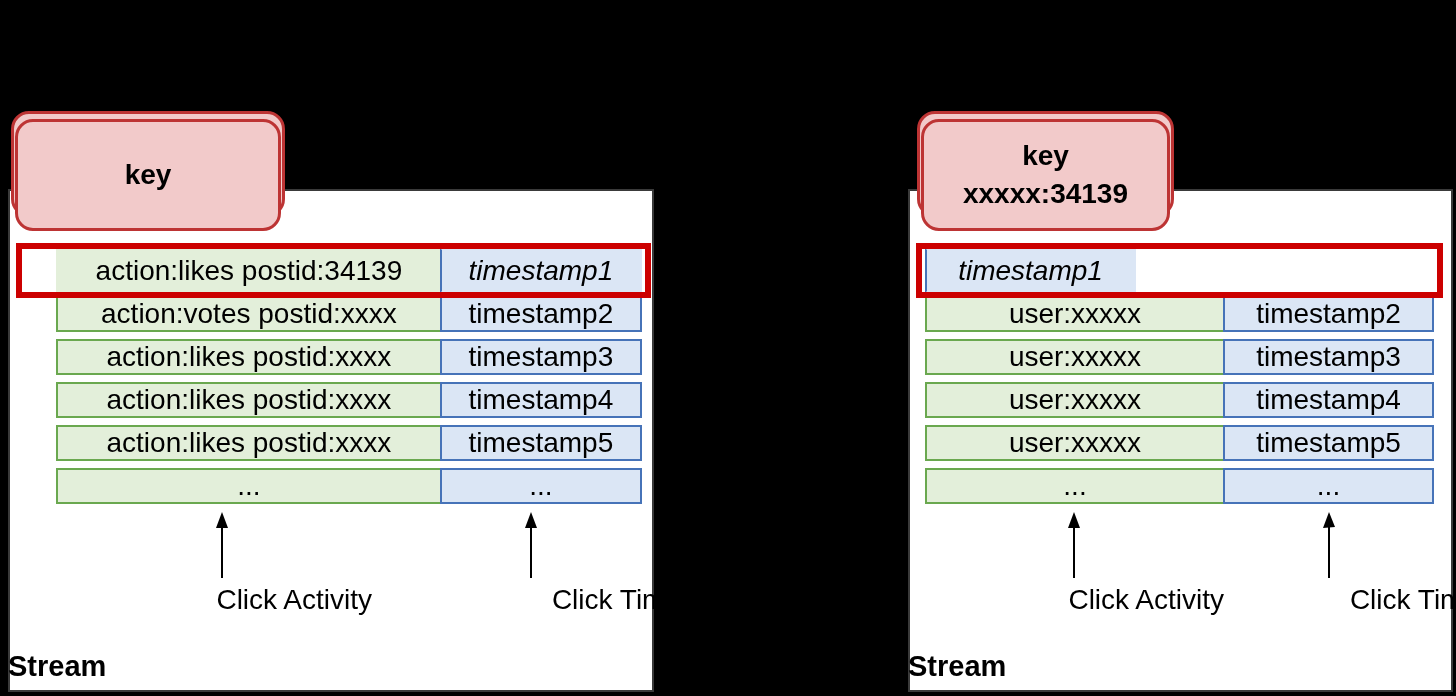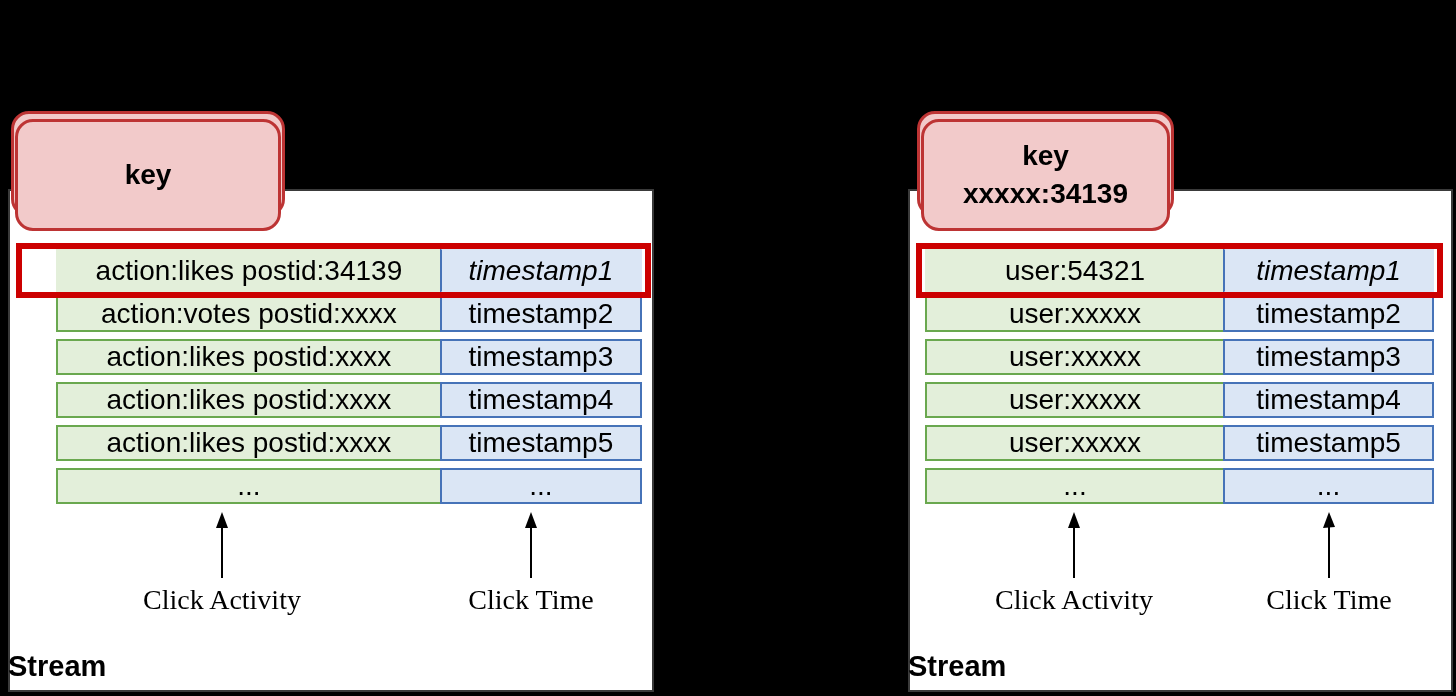--- a/index.html
+++ b/index.html
@@ -50,21 +50,21 @@
     border:6px solid var(--highlight-border,#c00);box-sizing:border-box;
     pointer-events:none;z-index:2;
   }
 
   .up-arrow{position:absolute;width:18px;height:66px;}
   #arrow-left-a{left:213px;top:512px;}
   #arrow-left-t{left:522px;top:512px;}
   #arrow-right-a{left:1065px;top:512px;}
   #arrow-right-t{left:1320px;top:512px;}
 
-  .pointer-label{position:absolute;top:584px;width:300px;text-align:center;font-size:28px;font-family:Liberation Serif, serif;}
+  .pointer-label{position:absolute;top:584px;width:300px;text-align:right;font-size:28px;}
   #label-left-a{left:72px;}
   #label-left-t{left:381px;}
   #label-right-a{left:924px;}
   #label-right-t{left:1179px;}
 
   .caption{position:absolute;top:650px;font-weight:bold;font-size:29px;}
   #caption-left{left:8px;width:646px;}
   #caption-right{left:908px;width:545px;}
 </style>
 </head>
@@ -98,21 +98,20 @@
     </div>
     <div class="srow">
       <div class="cell cell-a">...</div>
       <div class="cell cell-t">...</div>
     </div>
     <div class="hl-outline"></div>
   </div>
 
   <div class="stream-table" id="table-right">
     <div class="srow hl">
-      <div class="cell cell-a">user:54321</div>
       <div class="cell cell-t">timestamp1</div>
     </div>
     <div class="srow">
       <div class="cell cell-a">user:xxxxx</div>
       <div class="cell cell-t">timestamp2</div>
     </div>
     <div class="srow">
       <div class="cell cell-a">user:xxxxx</div>
       <div class="cell cell-t">timestamp3</div>
     </div>

